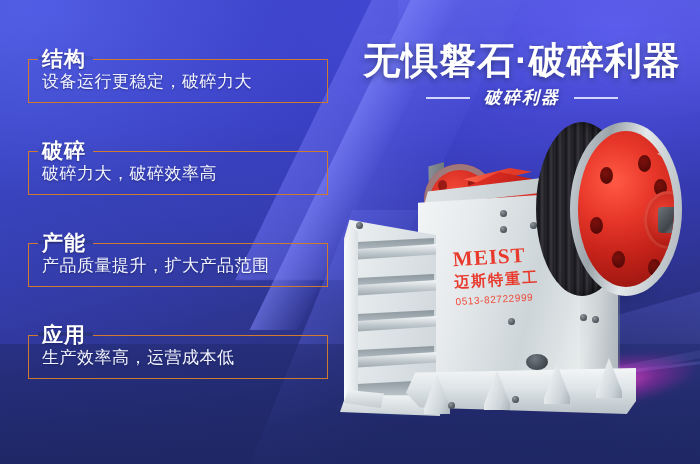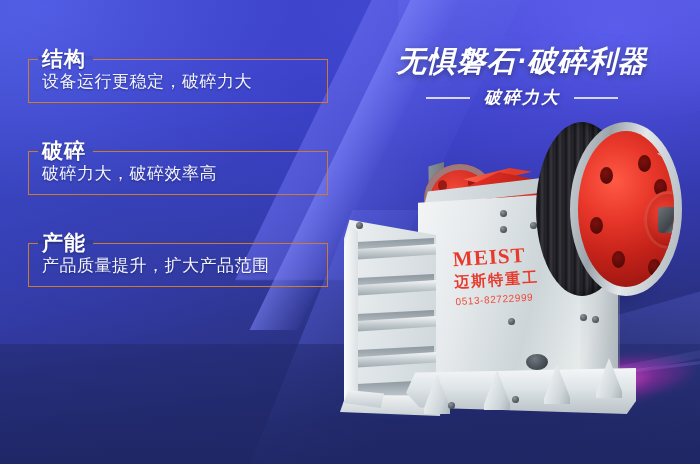--- a/index.html
+++ b/index.html
@@ -88,21 +88,21 @@
     position:absolute; left:10px; top:0; z-index:3;
     display:flex; align-items:center; height:26px;
   }
 
   
   .headline {
     position:absolute; left:352px; top:42px; width:340px;
     text-align:center; z-index:4;
   }
   .headline h1 {
-    font-size:29px; font-weight:bold; font-style:italic; color:#ffffff;
+    font-size:37px; font-weight:bold; color:#ffffff;
     letter-spacing:1px; line-height:38px; white-space:nowrap;
     text-shadow:0 2px 6px rgba(20,24,80,.65), 0 0 14px rgba(150,170,255,.35);
   }
   .sub-row {
     display:flex; align-items:center; justify-content:center;
     gap:14px; margin-top:6px;
   }
   .sub-dash { width:44px; height:2px; background:rgba(235,240,255,.85); }
   .sub-text {
     font-size:17px; font-weight:bold; font-style:italic; color:#ffffff;
@@ -316,21 +316,21 @@
   <div class="band band-d"></div>
   <div class="band band-e"></div>
   <div class="band band-f"></div>
   <div class="floor"></div>
   <div class="floor-edge"></div>
 
   <div class="headline">
     <h1>无惧磐石·破碎利器</h1>
     <div class="sub-row">
       <span class="sub-dash"></span>
-      <span class="sub-text">破碎力大</span>
+      <span class="sub-text">破碎利器</span>
       <span class="sub-dash"></span>
     </div>
   </div>
 
   <div class="machine">
 
     <div class="glow-cyan"></div>
     <div class="glow-magenta"></div>
     <div class="fly-shadow"></div>
 
@@ -427,16 +427,24 @@
 
     <div class="card" style="top:138px">
       <div class="card-box"></div>
       <div class="title-wrap">
         <span class="card-title" style="position:static;background:
             linear-gradient(180deg,rgba(58,70,190,0) 0%,rgba(58,70,190,0) 38%,#3c49bd 38%,#3c49bd 56%,rgba(58,70,190,0) 56%)">破碎</span>
       </div>
       <div class="card-desc">破碎力大，破碎效率高</div>
     </div>
 
+    <div class="card" style="top:322px">
+      <div class="card-box"></div>
+      <div class="title-wrap">
+        <span class="card-title" style="position:static;background:
+            linear-gradient(180deg,rgba(40,50,132,0) 0%,rgba(40,50,132,0) 38%,#2a3480 38%,#2a3480 56%,rgba(40,50,132,0) 56%)">应用</span>
+      </div>
+      <div class="card-desc">生产效率高，运营成本低</div>
+    </div>
 
   </div>
 
 </div>
 
 </body></html>

